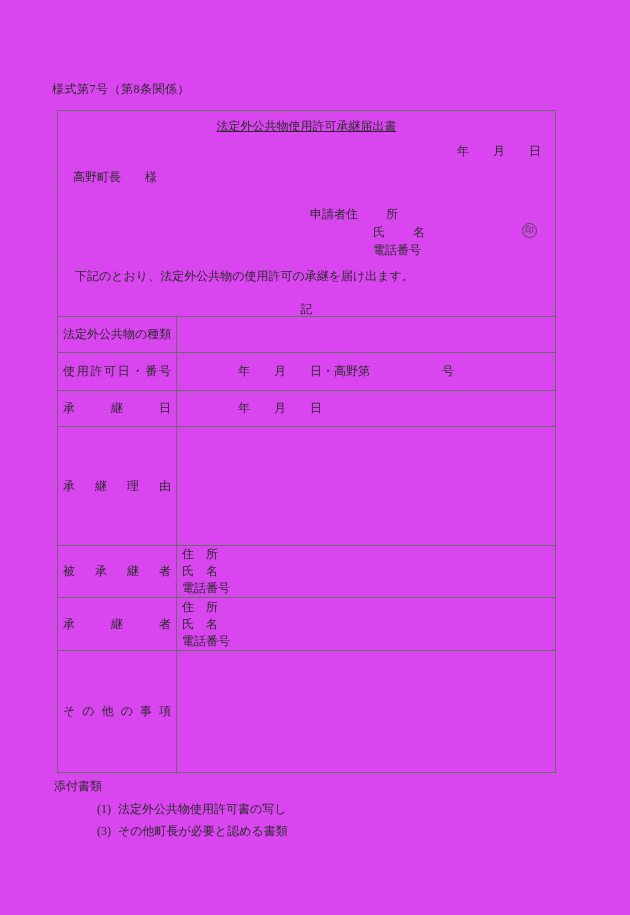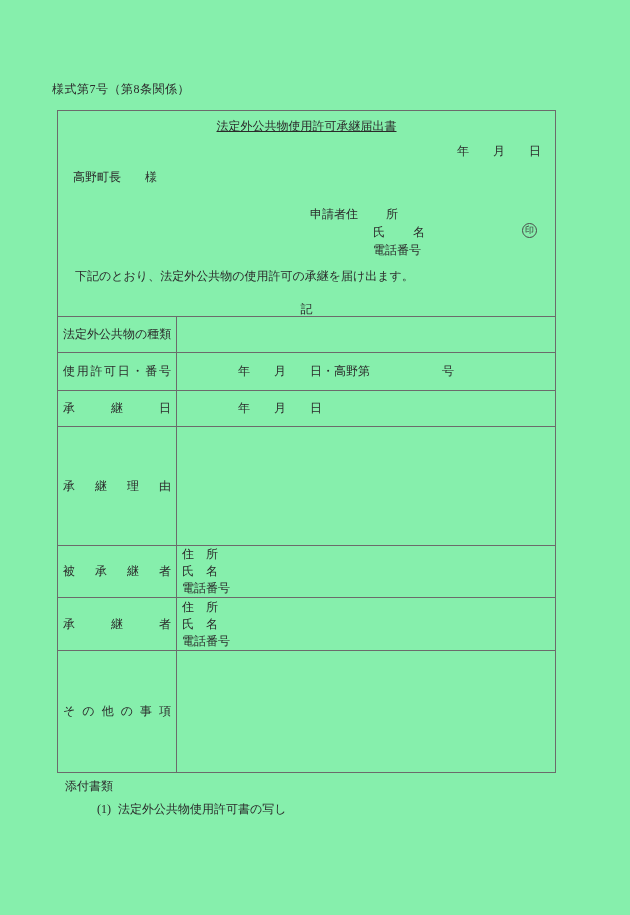--- a/index.html
+++ b/index.html
@@ -1,19 +1,19 @@
 <!DOCTYPE html>
 <html><head>
 <meta charset="utf-8">
 <style>
   html,body { margin:0; padding:0; }
   .page {
     position:relative;
     width:630px; height:915px;
-    background:#86efac;
+    background:#d946ef;
     font-family:"Liberation Serif","DejaVu Serif",serif;
     font-size:12px;
     color:#2b2b2b;
     overflow:hidden;
   }
   .abs { position:absolute; }
 
   .form-no { left:52px; top:81px; letter-spacing:0.5px; }
 
   .box {
@@ -63,21 +63,21 @@
   .lcell .jchar { width:100%; }
 
   .vcell {
     flex:1; box-sizing:border-box;
     padding-left:5px;
     display:flex; flex-direction:column; justify-content:center;
   }
   .vcell .indent56 { padding-left:56px; }
   .contact-lines { line-height:17px; }
 
-  .attach-heading { left:65px; top:778px; }
+  .attach-heading { left:54px; top:778px; }
   .attach-list { left:77px; top:798px; line-height:22px;margin-left:20px; }
   .attach-item .item-num { display:inline-block; width:21px; }
 </style>
 </head>
 <body>
 
 <div class="page">
 
   <div class="abs form-no">様式第7号（第8条関係）</div>
 
@@ -255,15 +255,18 @@
       </div>
     </div>
   </div>
 
   <div class="abs attach-heading">添付書類</div>
 
   <div class="abs attach-list">
     <div class="attach-item">
       <span class="item-num">(1)</span><span>法定外公共物使用許可書の写し</span>
     </div>
+    <div class="attach-item">
+      <span class="item-num">(3)</span><span>その他町長が必要と認める書類</span>
+    </div>
   </div>
 
 </div>
 
 </body></html>

